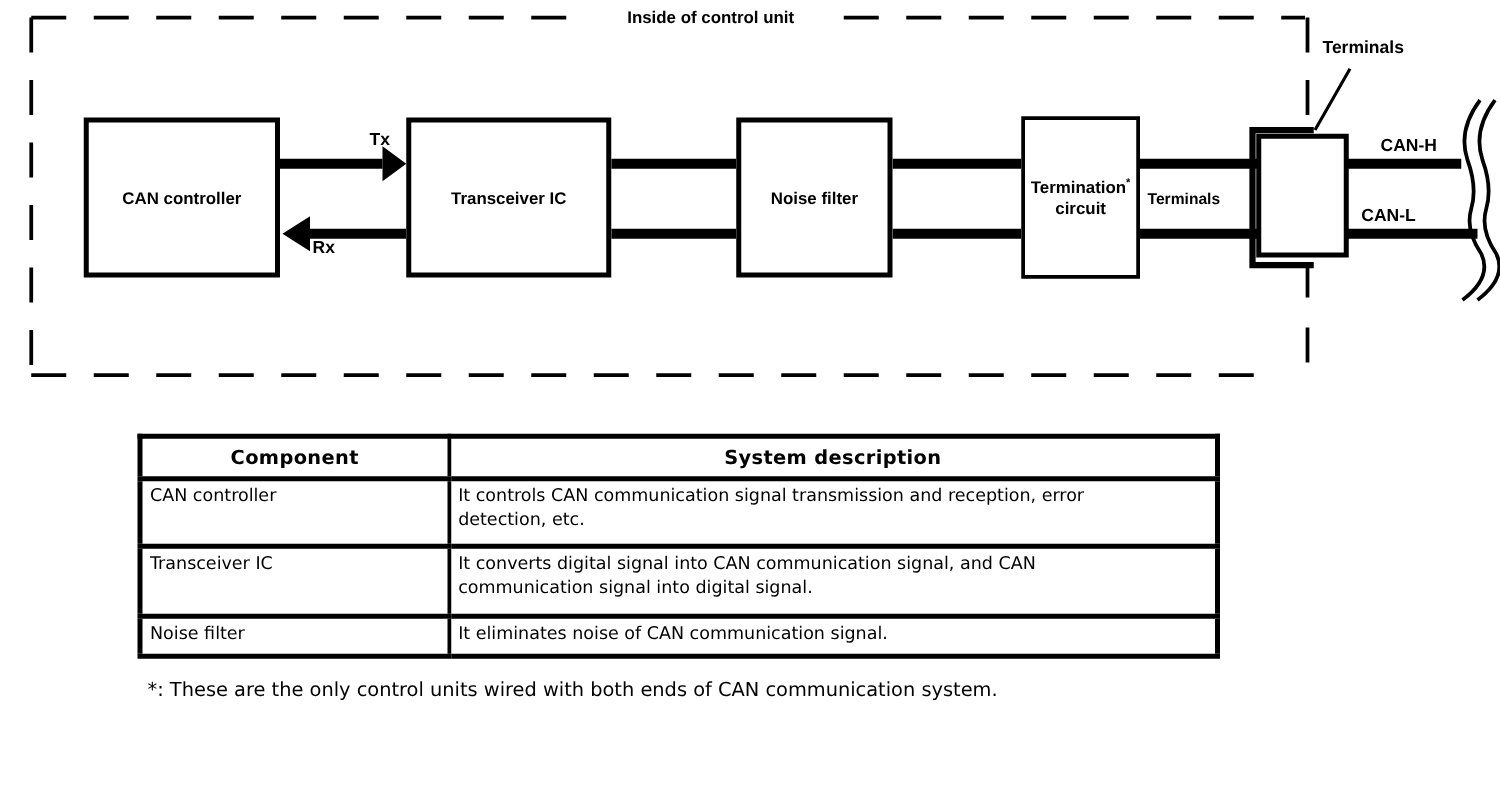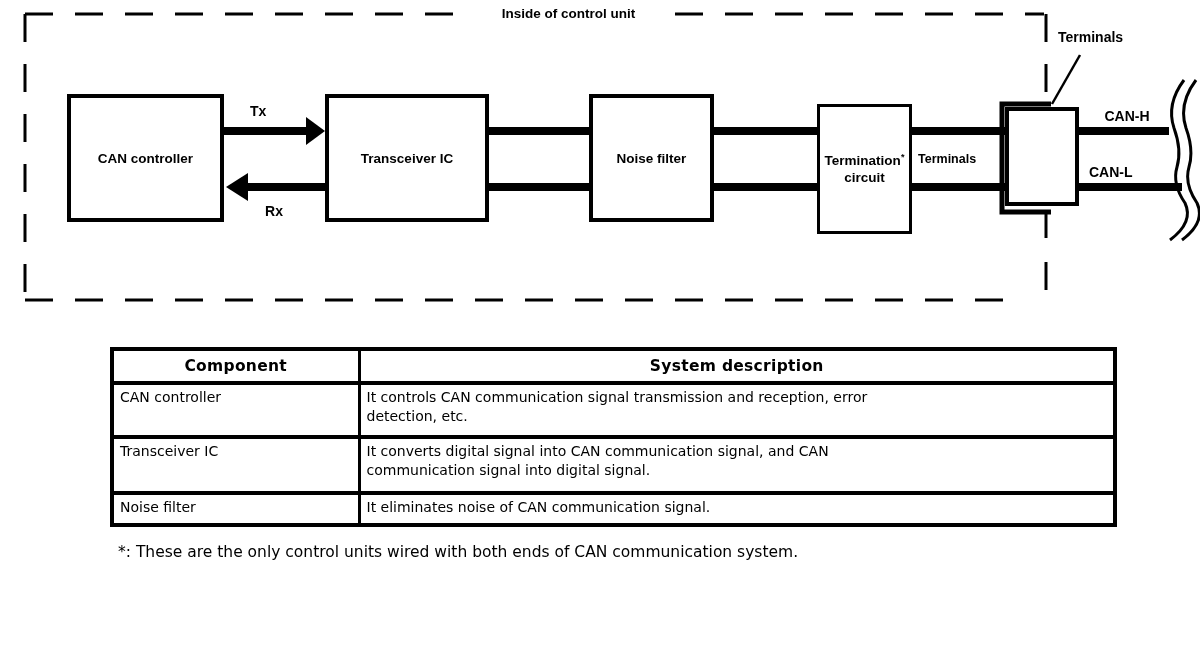--- a/index.html
+++ b/index.html
@@ -7,32 +7,32 @@
         font-family:"Liberation Sans",sans-serif;color:#000;}
   
   .diagram{position:relative;width:1200px;height:332px;margin-left:17px;}
   .diagram svg{position:absolute;left:0;top:0;}
   .block{position:absolute;top:94px;height:128px;border:4px solid #000;box-sizing:border-box;
          display:flex;align-items:center;justify-content:center;text-align:center;
          font:700 13.5px "Liberation Sans",sans-serif;background:#fff;}
   #b-can{left:50px;width:157px;}
   #b-trx{left:308px;width:164px;}
   #b-nf{left:572px;width:125px;}
-  #b-term{left:800px;top:104px;width:95px;height:130px;border-width:3px;line-height:17px;}
+  #b-term{left:800px;top:93px;width:95px;height:130px;border-width:3px;line-height:17px;}
   .dlabel{position:absolute;font:700 14px "Liberation Sans",sans-serif;white-space:nowrap;}
   #l-title{left:445px;top:6px;width:213px;text-align:center;font-size:13.5px;}
-  #l-tx{left:233px;top:103px;width:48px;text-align:left;}
-  #l-rx{left:233px;top:203px;width:48px;text-align:center;}
+  #l-tx{left:247px;top:103px;width:48px;text-align:right;}
+  #l-rx{left:233px;top:189px;width:48px;text-align:left;}
   #l-terminals{left:901px;top:152px;width:96px;font-size:12.5px;}
   #l-connector{left:1041px;top:29px;}
   #l-canh{left:1072px;top:108px;width:76px;text-align:center;}
   #l-canl{left:1072px;top:164px;width:76px;text-align:left;}
   .supmark{font-size:9px;vertical-align:super;line-height:0;}
   
-  table.comp{border-collapse:collapse;margin:15px 0 0 110px;width:1007px;table-layout:fixed;
+  table.comp{border-collapse:collapse;margin:15px 0 0 110px;width:866px;table-layout:fixed;
              font-family:"DejaVu Sans",sans-serif;font-size:14px;line-height:19px;
              border:4px solid #000;}
   table.comp col.c1{width:247px;}
   table.comp th{border:3px solid #000;border-bottom-width:4px;padding:3px 6px;height:24px;
                 font-size:15.5px;letter-spacing:.3px;text-align:center;vertical-align:middle;}
   table.comp td{border:3px solid #000;border-top-width:4px;border-bottom-width:4px;
                 padding:3px 6px;vertical-align:top;text-align:left;}
   tr.r1 td{height:44px;} tr.r2 td{height:46px;} tr.r3 td{height:22px;} tr.r4 td{height:70px;}
   .pre{white-space:pre-line;}
   

